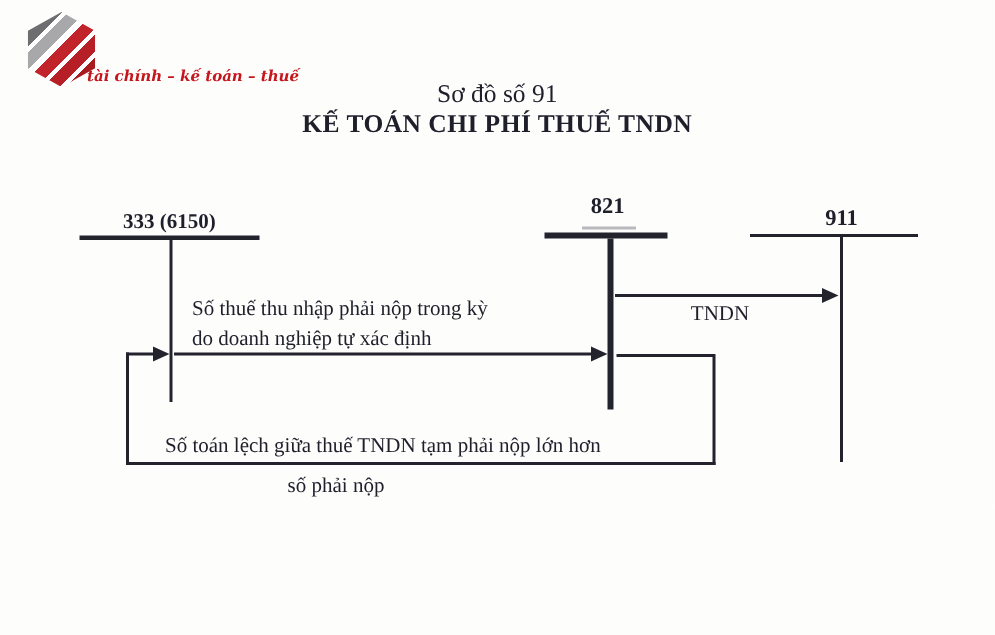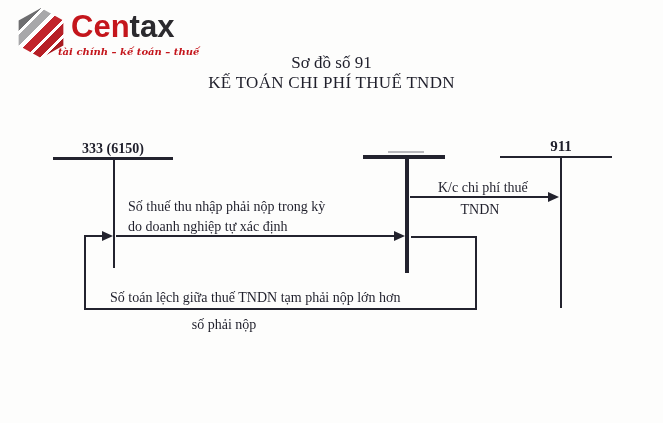--- a/index.html
+++ b/index.html
@@ -35,21 +35,21 @@
   .tagline{
     position:absolute;left:45px;top:40px;width:150px;
     font-style:italic;font-weight:bold;font-size:10px;
     color:#c4161c;white-space:nowrap;
     font-family:"DejaVu Serif","Liberation Serif",serif;
   }
 
   
   .title{position:absolute;left:0;top:53px;width:663px;text-align:center;}
   .title .t1{font-weight:normal;font-size:17px;line-height:19px;}
-  .title .t2{font-weight:normal;font-size:17px;line-height:21px;letter-spacing:0.3px;}
+  .title .t2{font-weight:bold;font-size:17px;line-height:21px;letter-spacing:0.3px;}
 
   
   .ln{position:absolute;background:#23232e;}
   .txt{position:absolute;font-size:14px;line-height:17px;white-space:nowrap;}
   .bold{font-weight:bold;}
   .ctr{text-align:center;}
   .arrowhead{
     position:absolute;width:0;height:0;
     border-top:5px solid transparent;
     border-bottom:5px solid transparent;
@@ -57,47 +57,46 @@
   }
   .faint{position:absolute;background:#b9b9bd;}
 </style>
 </head>
 <body>
 
 <div class="page">
 
   <div class="logo">
     <div class="logo-icon"></div>
-    <div class="brand"><span class="red">Cen</span><span class="dark">tax</span></div>
     <div class="tagline">tài chính – kế toán – thuế</div>
   </div>
 
   <div class="title">
     <div class="t1">Sơ đồ số 91</div>
     <div class="t2">KẾ TOÁN CHI PHÍ THUẾ TNDN</div>
   </div>
 
   <div class="txt bold ctr" style="left:53px;top:140px;width:120px;">333 (6150)</div>
   <div class="ln" style="left:53px;top:157px;width:120px;height:3px;"></div>
   <div class="ln" style="left:113px;top:160px;width:2px;height:108px;"></div>
 
+  <div class="txt bold ctr" style="left:355px;top:130px;width:100px;font-size:15px;">821</div>
   <div class="faint" style="left:388px;top:151px;width:36px;height:2px;"></div>
   <div class="ln" style="left:363px;top:155px;width:82px;height:4px;"></div>
   <div class="ln" style="left:405px;top:159px;width:4px;height:114px;"></div>
 
   <div class="txt bold ctr" style="left:511px;top:138px;width:100px;font-size:15px;">911</div>
   <div class="ln" style="left:500px;top:156px;width:112px;height:2px;"></div>
   <div class="ln" style="left:560px;top:158px;width:2px;height:150px;"></div>
 
   <div class="txt" style="left:128px;top:198px;">Số thuế thu nhập phải nộp trong kỳ</div>
   <div class="txt" style="left:128px;top:218px;">do doanh nghiệp tự xác định</div>
   <div class="ln" style="left:116px;top:235px;width:280px;height:2px;"></div>
   <div class="arrowhead" style="left:394px;top:231px;"></div>
 
-  <div class="txt" style="left:438px;top:179px;">K/c chi phí thuế</div>
   <div class="ln" style="left:410px;top:196px;width:140px;height:2px;"></div>
   <div class="arrowhead" style="left:548px;top:192px;"></div>
   <div class="txt ctr" style="left:430px;top:201px;width:100px;">TNDN</div>
 
   <div class="ln" style="left:411px;top:236px;width:65px;height:2px;"></div>
   <div class="ln" style="left:475px;top:236px;width:2px;height:74px;"></div>
   <div class="ln" style="left:84px;top:308px;width:393px;height:2px;"></div>
   <div class="ln" style="left:84px;top:235px;width:2px;height:75px;"></div>
   <div class="ln" style="left:84px;top:235px;width:20px;height:2px;"></div>
   <div class="arrowhead" style="left:102px;top:231px;"></div>

